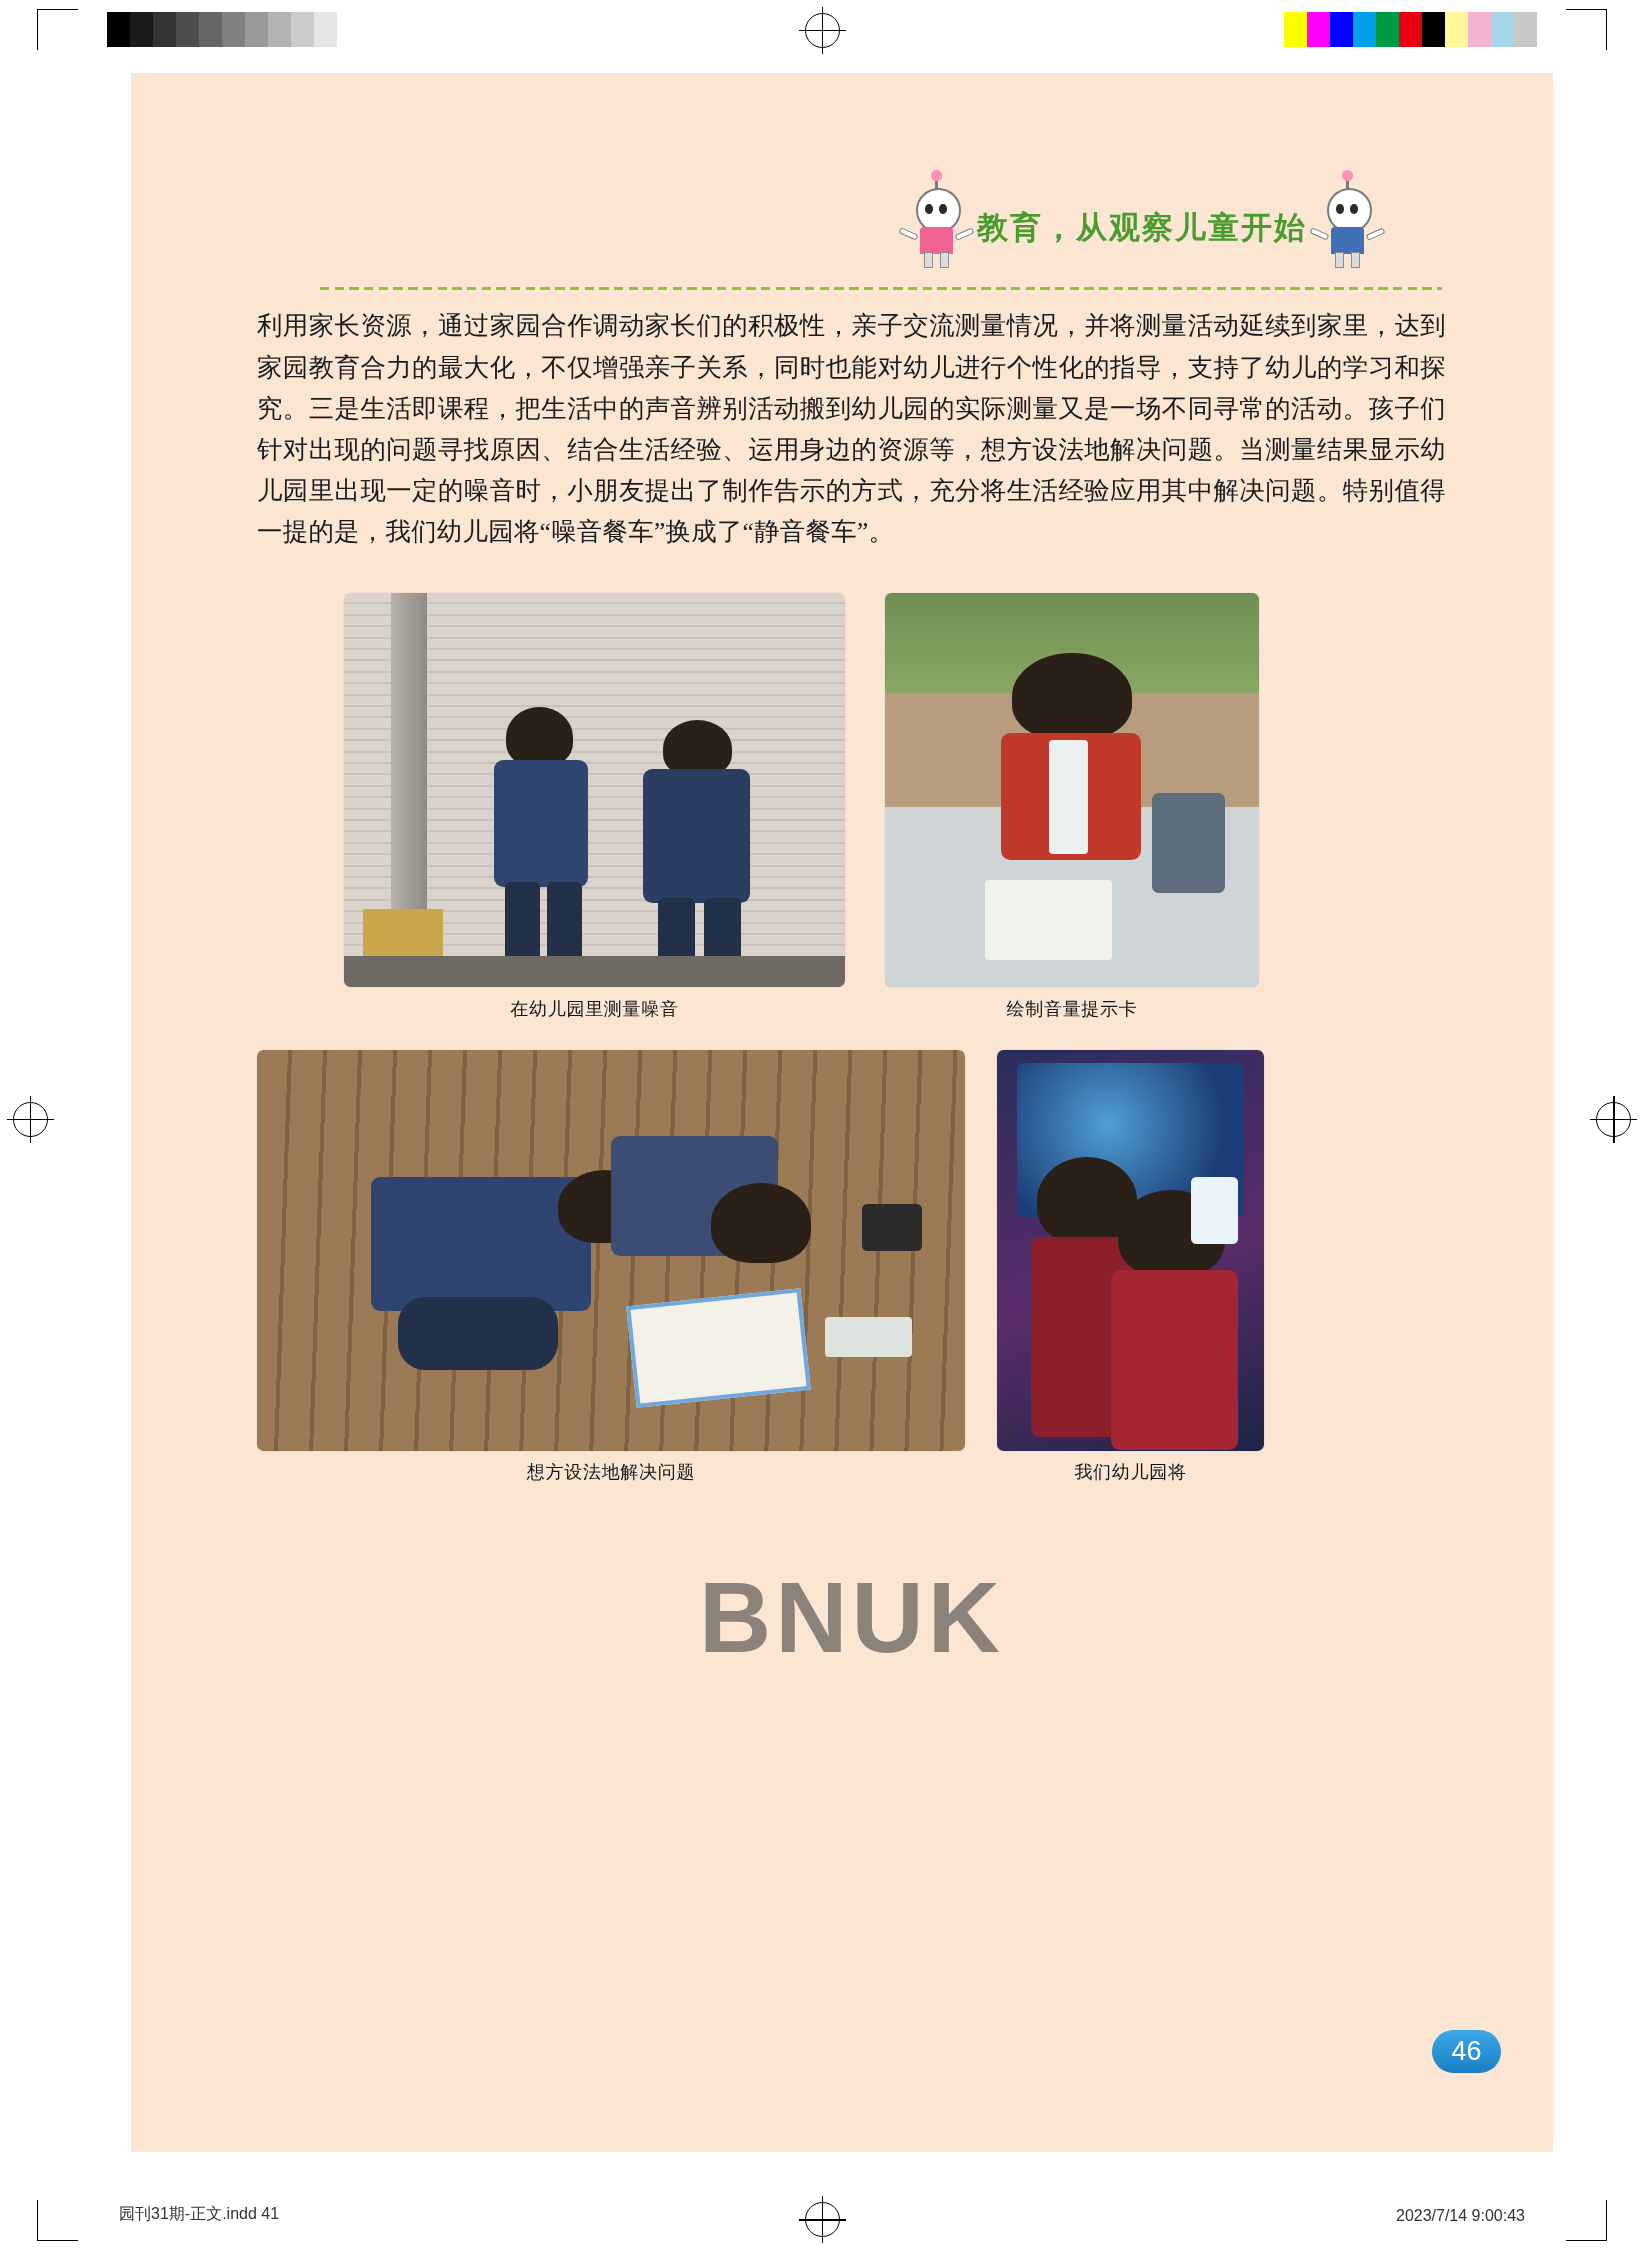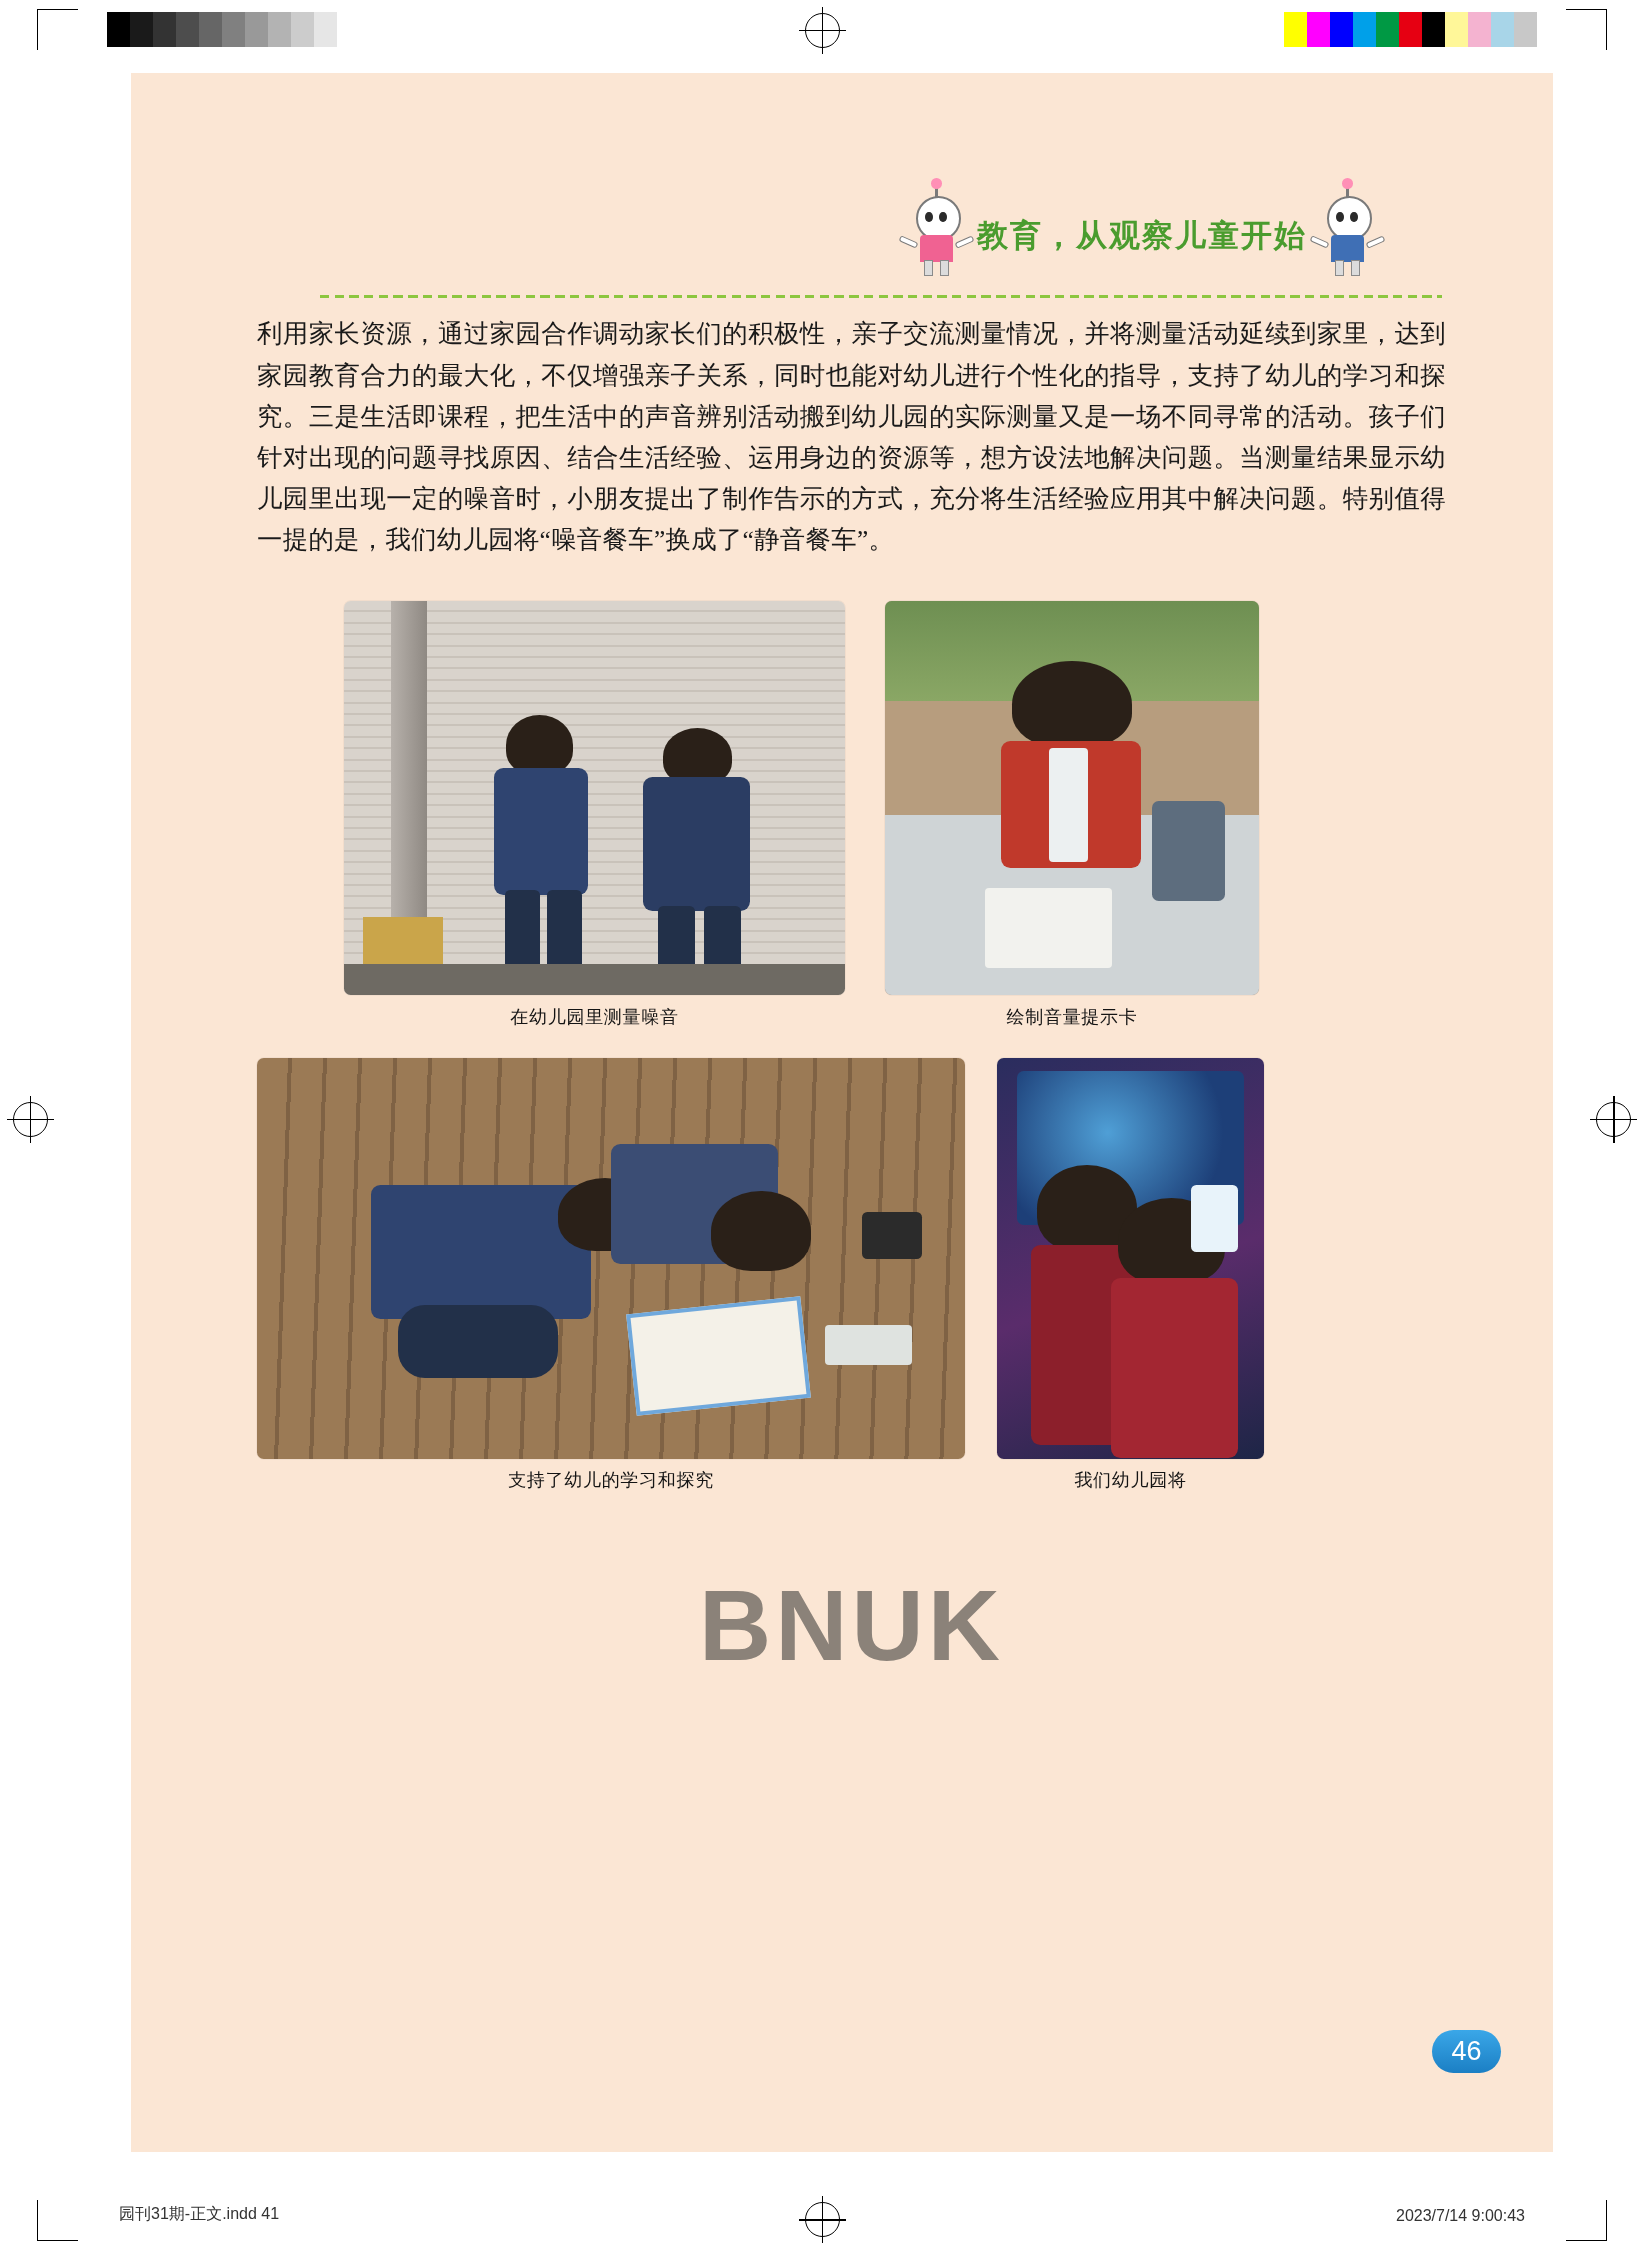--- a/index.html
+++ b/index.html
@@ -27,21 +27,21 @@
   .reg-top{left:799px;top:6.7px;}
   .reg-bottom{left:799px;bottom:6.7px;}
   .reg-left{left:6.7px;top:1096px;}
   .reg-right{right:6.7px;top:1096px;}
 
   
   .sheet{position:absolute;left:90px;top:73px;width:1463px;height:2079px;background:#fbe6d4;}
   .sheet-inner{position:absolute;left:0;top:0;right:0;bottom:0;}
   .white-gutter{position:absolute;left:0;top:0;width:41px;height:100%;background:#ffffff;}
 
-  .content{position:absolute;left:167px;top:104px;width:1189px;}
+  .content{position:absolute;left:167px;top:96px;width:1189px;}
 
   
   .header{position:relative;height:127px;}
   .header-rule{position:absolute;left:63px;top:118px;width:1122px;height:2.7px;
        background:repeating-linear-gradient(90deg,#8cc63f 0 9.4px,rgba(140,198,63,0) 9.4px 14.7px);}
   .banner{position:absolute;right:70px;top:18.7px;display:flex;align-items:center;gap:12px;}
   .banner-title{font-family:"Liberation Sans",sans-serif;font-weight:bold;font-size:31px;color:#4a9c2e;letter-spacing:2px;}
   .mascot{width:57px;height:80px;position:relative;}
   .mascot .head{position:absolute;left:8px;top:0;width:41px;height:41px;background:#ffffff;border:2px solid #7a7a7a;border-radius:50%;}
   .mascot .eye{position:absolute;width:8px;height:10.7px;background:#2b2b2b;border-radius:50%;top:16px;}
@@ -251,21 +251,21 @@
                 </div>
                 <div class="kid" style="left:354px;top:73px;width:220px;height:220px;">
                   <div class="torso" style="left:0;top:13.4px;width:167px;height:120px;background:#3b4d74;"></div>
                   <div class="hair" style="left:100px;top:60px;width:100px;height:80px;"></div>
                 </div>
                 <div style="position:absolute;left:374px;top:247px;width:167px;height:94px;background:#f4f1e8;border:4px solid #6fa8dc;transform:rotate(-6deg);"></div>
                 <div style="position:absolute;left:568px;top:267px;width:87px;height:40px;background:#dfe3e0;border-radius:4px;"></div>
                 <div style="position:absolute;left:605px;top:154px;width:60px;height:47px;background:#2b2b2b;border-radius:5.3px;"></div>
               </div>
             </div>
-            <figcaption class="cap">支持了幼儿的学习和探究</figcaption>
+            <figcaption class="cap">想方设法地解决问题</figcaption>
           </figure>
 
           <figure class="fig">
             <div class="frame" style="width:267px;height:401px;">
               <div class="ph p-dark">
                 <div style="position:absolute;left:20px;top:13.4px;width:227px;height:154px;background:radial-gradient(circle at 40% 40%,#4f9fd6,#1d3f78 70%);border-radius:6.7px;"></div>
                 <div class="kid" style="left:27px;top:107px;width:120px;height:287px;">
                   <div class="hair" style="left:13.4px;top:0;width:100px;height:87px;"></div>
                   <div class="torso" style="left:6.7px;top:80px;width:114px;height:200px;background:#8c1f2b;"></div>
                 </div>

